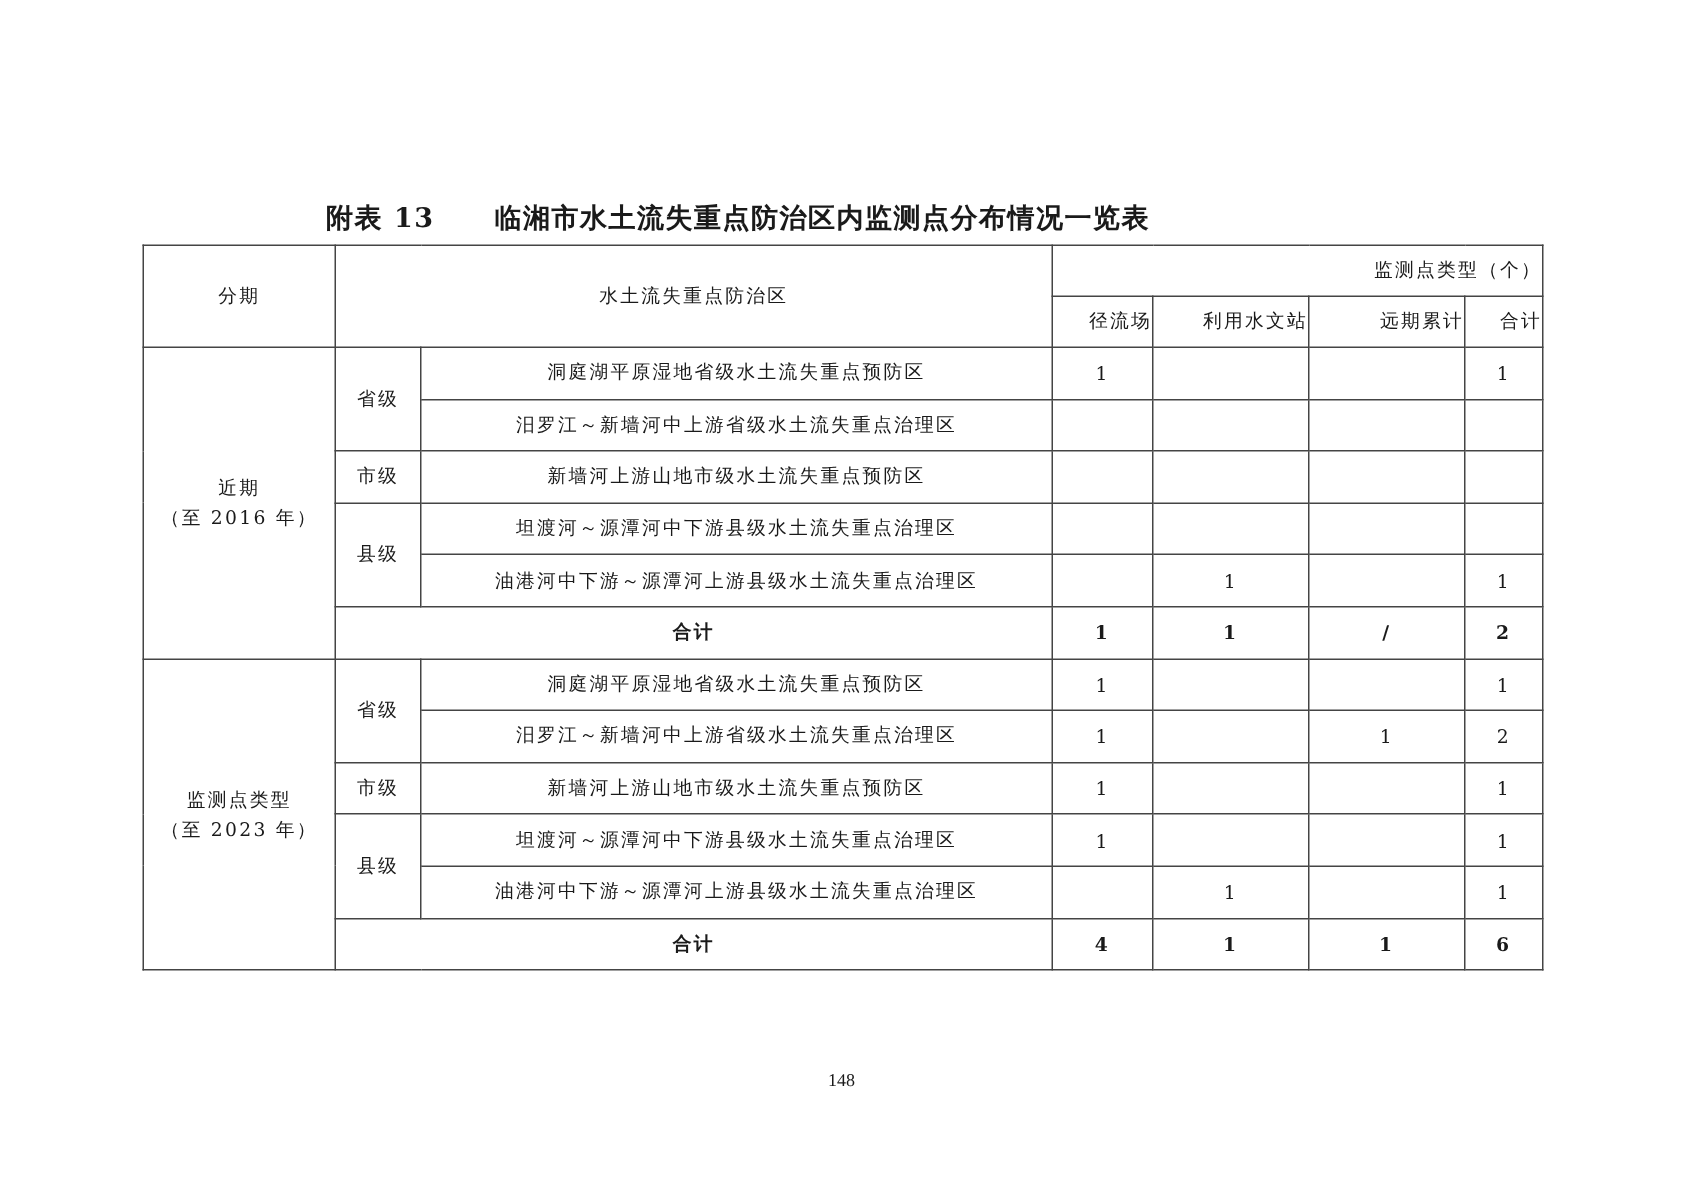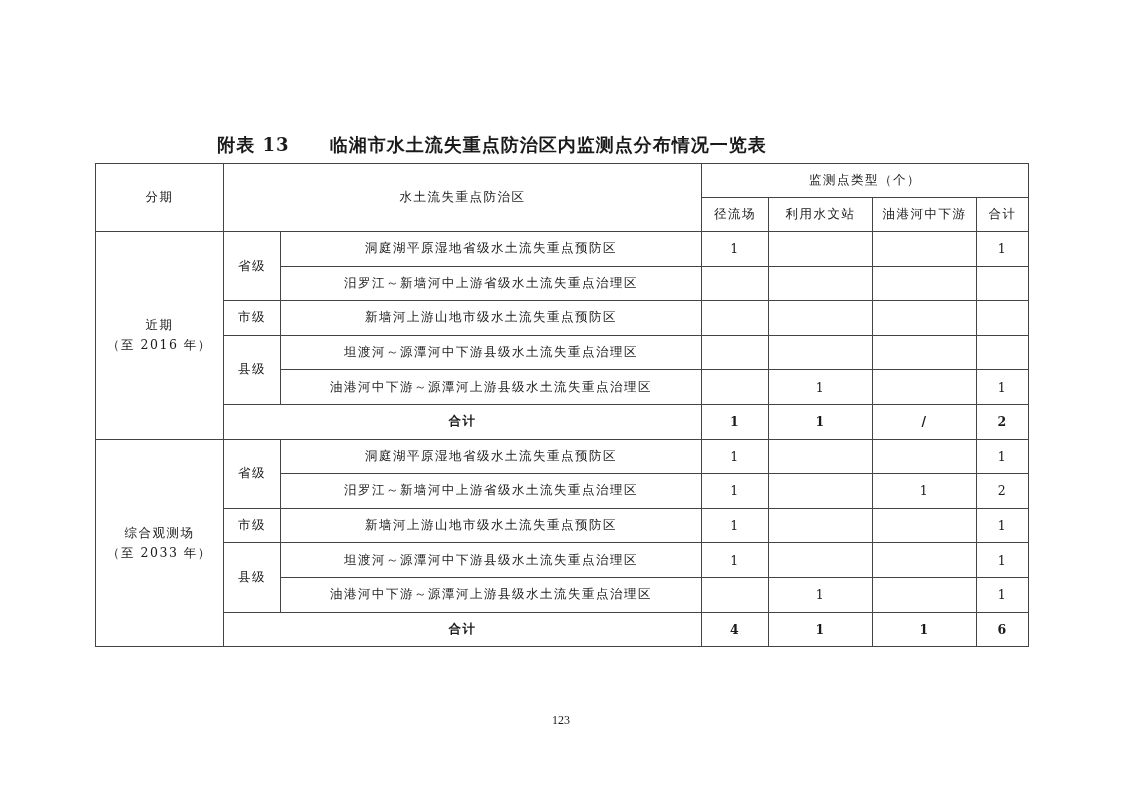--- a/index.html
+++ b/index.html
@@ -5,21 +5,21 @@
   html, body { margin:0; padding:0; background:#ffffff; }
   body { width:1122px; height:793px; position:relative; overflow:hidden;
          font-family:"DejaVu Serif", "Liberation Serif", serif; color:#1a1a1a; }
   .title { position:absolute; top:133px; left:0; width:984px; text-align:center;
            font-size:18px; font-weight:bold; letter-spacing:1px; }
   .title .num { margin-right:40px; }
   table.main { position:absolute; top:163px; left:95px; width:933px;
                border-collapse:collapse; table-layout:fixed; font-size:12.5px; }
   table.main td { border:1px solid #444; text-align:center; vertical-align:middle;
                   padding:0; height:33.6px; letter-spacing:1.5px; }
-  table.main td.hdr2 { height:33px; }
+  table.main td.hdr2 { height:33px;text-align:right; }
   .bold { font-weight:bold; }
   .period { line-height:20px; }
   .page-num { position:absolute; top:713px; left:0; width:1122px; text-align:center;
               font-size:12px; font-family:"Liberation Serif", serif; }
 </style>
 </head>
 <body>
 
 <div class="title">
   <span class="num">附表 13</span><span>临湘市水土流失重点防治区内监测点分布情况一览表</span>
@@ -37,21 +37,21 @@
   </colgroup>
   <tbody>
     <tr>
       <td rowspan="2">分期</td>
       <td rowspan="2" colspan="2">水土流失重点防治区</td>
       <td colspan="4" class="hdr2">监测点类型（个）</td>
     </tr>
     <tr>
       <td class="hdr2">径流场</td>
       <td class="hdr2">利用水文站</td>
-      <td class="hdr2">油港河中下游</td>
+      <td class="hdr2">远期累计</td>
       <td class="hdr2">合计</td>
     </tr>
 
     <tr>
       <td rowspan="6" class="period">
         <div>近期</div>
         <div>（至 2016 年）</div>
       </td>
       <td rowspan="2">省级</td>
       <td>洞庭湖平原湿地省级水土流失重点预防区</td>
@@ -93,22 +93,22 @@
     <tr>
       <td colspan="2" class="bold">合计</td>
       <td class="bold">1</td>
       <td class="bold">1</td>
       <td class="bold">/</td>
       <td class="bold">2</td>
     </tr>
 
     <tr>
       <td rowspan="6" class="period">
-        <div>综合观测场</div>
-        <div>（至 2033 年）</div>
+        <div>监测点类型</div>
+        <div>（至 2023 年）</div>
       </td>
       <td rowspan="2">省级</td>
       <td>洞庭湖平原湿地省级水土流失重点预防区</td>
       <td>1</td>
       <td></td>
       <td></td>
       <td>1</td>
     </tr>
     <tr>
       <td>汨罗江～新墙河中上游省级水土流失重点治理区</td>
@@ -143,13 +143,13 @@
     <tr>
       <td colspan="2" class="bold">合计</td>
       <td class="bold">4</td>
       <td class="bold">1</td>
       <td class="bold">1</td>
       <td class="bold">6</td>
     </tr>
   </tbody>
 </table>
 
-<div class="page-num">123</div>
+<div class="page-num">148</div>
 
 </body></html>

